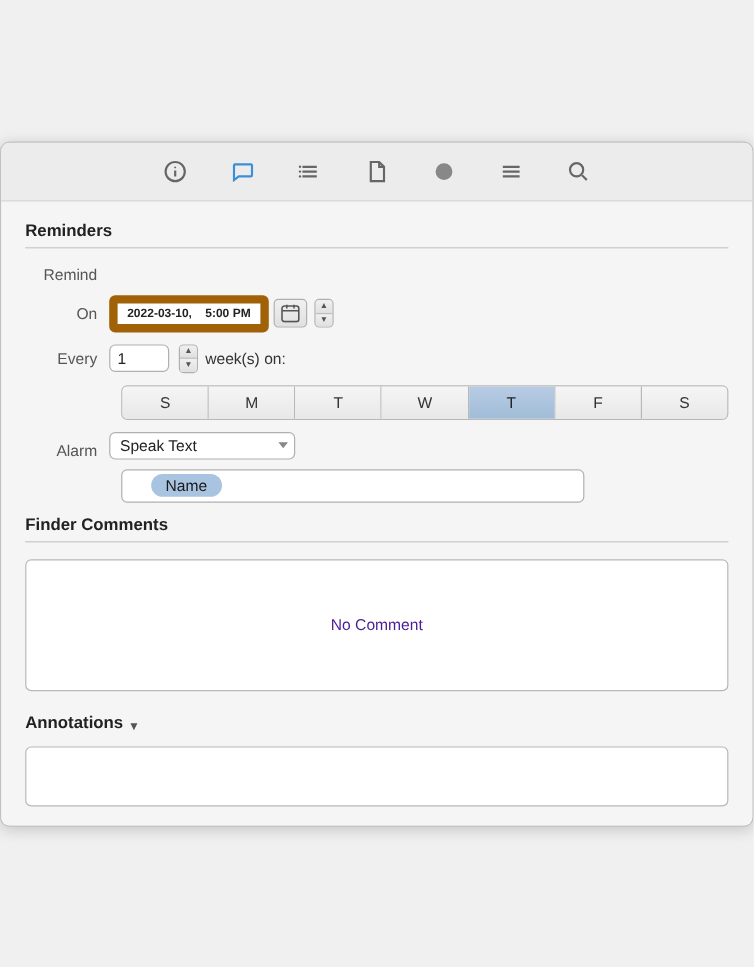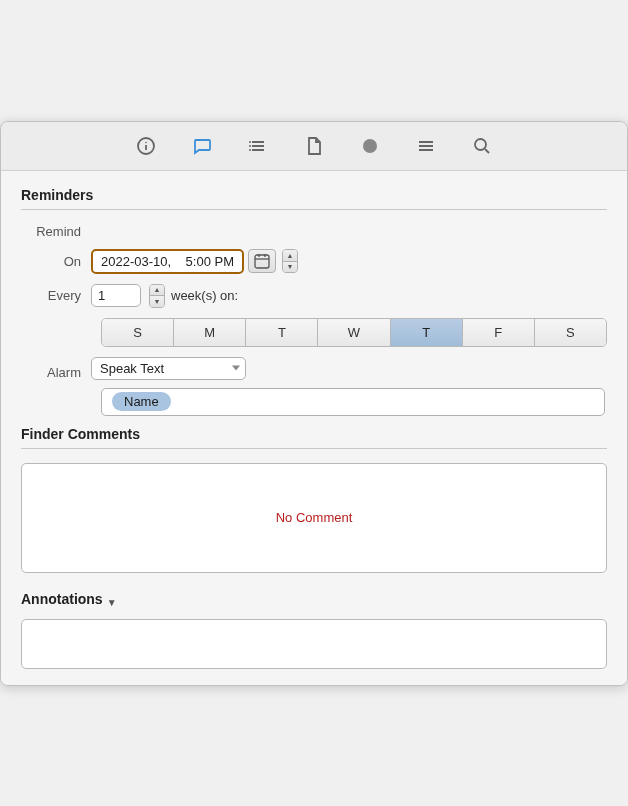--- a/index.html
+++ b/index.html
@@ -156,26 +156,27 @@
     }
 
     
     .datetime-row {
       display: flex;
       align-items: center;
       gap: 4px;
     }
 
     .datetime-text {
-      font-size: 13px;
+      font-size: 10px;
       color: #222;
       background: #fff;
-      border: 2px solid #a16207;
+      border: 7px solid #a16207;
       border-radius: 5px;
       padding: 3px 8px;
+      font-weight: bold;
     }
 
     .calendar-btn {
       background: linear-gradient(to bottom, #f0f0f0, #e0e0e0);
       border: 1px solid #b0b0b0;
       border-radius: 4px;
       padding: 3px 5px;
       cursor: pointer;
       display: flex;
       align-items: center;
@@ -246,25 +247,25 @@
     
     .name-row {
       margin-left: 80px;
       margin-bottom: 10px;
     }
 
     .name-field-container {
       background: #fff;
       border: 1px solid #b0b0b0;
       border-radius: 5px;
-      width: 504px;
+      width: 386px;
       min-height: 28px;
       display: flex;
       align-items: center;
-      padding: 3px 10px;
+      padding: 3px 24px;
     }
 
     .name-chip {
       background: #a8c4e0;
       border-radius: 12px;
       padding: 2px 12px;
       font-size: 13px;
       color: #1a1a1a;
       font-weight: 500;
     }
@@ -275,21 +276,21 @@
     }
 
     .comments-box {
       background: #fff;
       border: 1px solid #b8b8b8;
       border-radius: 5px;
       min-height: 110px;
       display: flex;
       align-items: center;
       justify-content: center;
-      color: #b91c1c;
+      color: #4c1d95;
       font-size: 13px;
     }
 
     
     .annotations-section {}
 
     .annotations-header {
       display: flex;
       align-items: center;
       gap: 4px;

